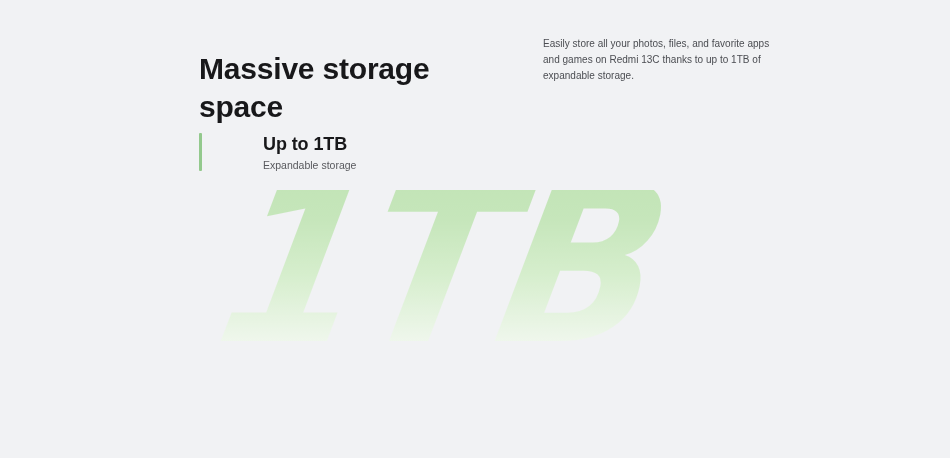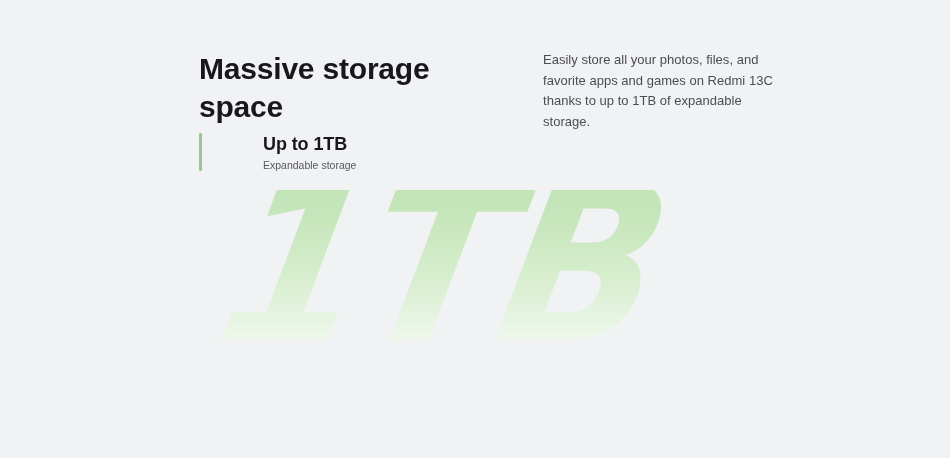--- a/index.html
+++ b/index.html
@@ -33,23 +33,23 @@
     font-weight: 700;
     letter-spacing: -0.2px;
     color: #18181a;
     white-space: pre-line;
   }
 
   
   .body-copy {
     position: absolute;
     left: 543px;
-    top: 37px;
+    top: 26px;
     width: 238px;
-    font-size: 13px;
+    font-size: 10px;
     line-height: 1.58;
     color: #4b4d52;
     letter-spacing: 0.02px;
   }
 
   
   .spec-callout {
     position: absolute;
     left: 199px;
     top: 133px;

